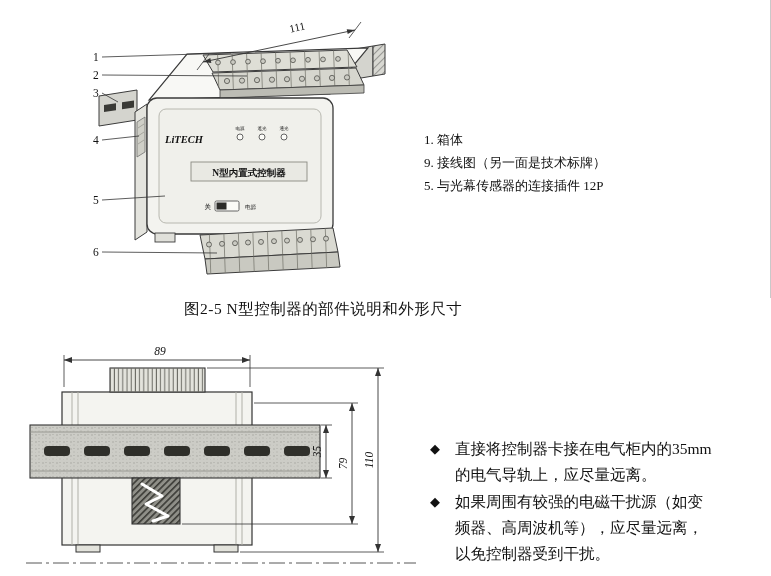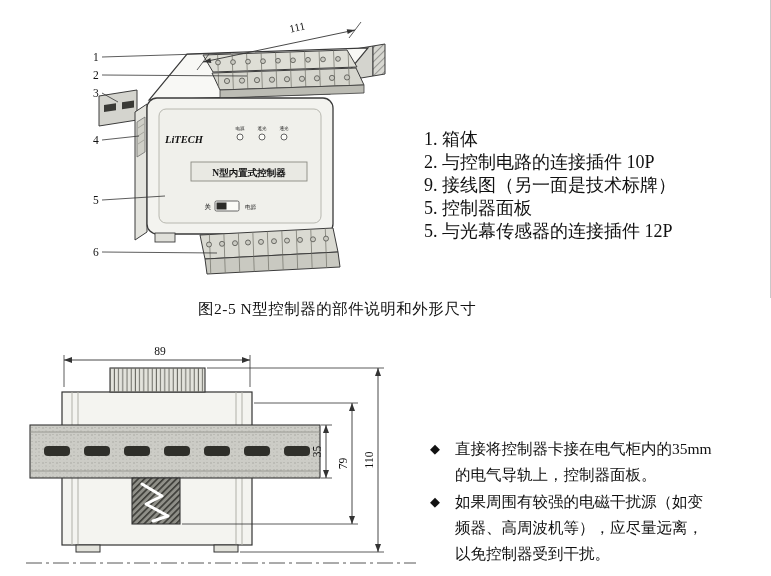--- a/index.html
+++ b/index.html
@@ -7,23 +7,23 @@
   body {
     width: 771px; height: 576px;
     background: #ffffff;
     font-family: "Liberation Serif", "DejaVu Serif", serif;
     position: relative;
     overflow: hidden;
     color: #111;
   }
   svg text { font-family: "Liberation Serif", "DejaVu Serif", serif; fill: #111; }
   .fig1 { position: absolute; left: 85px; top: 10px; }
-  .fig2 { position: absolute; left: 20px; top: 335px; }
-  .parts { position: absolute; left: 424px; top: 128px; font-size: 18px; line-height: 23px; }
-  .caption { position: absolute; left: 184px; top: 299px; font-size: 15.5px; letter-spacing: 0.5px; margin-left: 14px; }
+  .fig2 { position: absolute; left: 20px; top: 335px; font-style: italic; }
+  .parts { position: absolute; left: 424px; top: 128px; font-size: 13px; line-height: 23px; }
+  .caption { position: absolute; left: 184px; top: 299px; font-size: 15.5px; letter-spacing: 0.5px; }
   .notes { position: absolute; left: 430px; top: 436px; width: 300px; font-size: 15.5px; line-height: 26px; }
   .note { position: relative; padding-left: 25px; width: 283px; }
   .note + .note { margin-top: 1px; }
   .bullet { position: absolute; left: 0; top: 0; font-size: 13px; line-height: 26px; }
   .edge-line { position: absolute; right: 0; top: 0; width: 1px; height: 298px; background: #c9c9c9; }
 </style>
 </head>
 <body>
 
 <div class="edge-line"></div>
@@ -161,23 +161,21 @@
     <line x1="118" y1="52" x2="270" y2="20" stroke="#333" stroke-width="0.9"></line>
     <polygon points="118,52 126.3,52.9 125.3,48" fill="#333"></polygon>
     <polygon points="270,20 262.7,24.1 261.7,19.2" fill="#333"></polygon>
     <text x="213" y="21" transform="rotate(-12 213 21)" text-anchor="middle" font-size="11">111</text>
   </g>
 </svg>
 </div>
 
 <div class="parts">
   <div class="part">1. 箱体</div>
-  <div class="part">2. 与控制电路的连接插件 10P</div>
   <div class="part">9. 接线图（另一面是技术标牌）</div>
-  <div class="part">5. 控制器面板</div>
   <div class="part">5. 与光幕传感器的连接插件 12P</div>
 </div>
 
 <div class="caption">图2-5 N型控制器的部件说明和外形尺寸</div>
 
 <div class="fig2">
 <svg width="400" height="235" viewBox="0 0 400 235">
   <defs>
     <pattern id="grain" width="7" height="7" patternUnits="userSpaceOnUse">
       <rect width="7" height="7" fill="#ccccc6"></rect>
@@ -267,19 +265,19 @@
     <polygon points="358,33 355,41 361,41" fill="#333"></polygon>
     <polygon points="358,217 355,209 361,209" fill="#333"></polygon>
     <text x="353" y="125" transform="rotate(-90 353 125)" text-anchor="middle" font-size="11.5">110</text>
   </g>
 </svg>
 </div>
 
 <div class="notes">
   <div class="note">
     <span class="bullet">◆</span>
-    <span class="note-text">直接将控制器卡接在电气柜内的35mm的电气导轨上，控制器面板。</span>
+    <span class="note-text">直接将控制器卡接在电气柜内的35mm的电气导轨上，应尽量远离。</span>
   </div>
   <div class="note">
     <span class="bullet">◆</span>
     <span class="note-text">如果周围有较强的电磁干扰源（如变频器、高周波机等），应尽量远离，以免控制器受到干扰。</span>
   </div>
 </div>
 
 </body></html>

